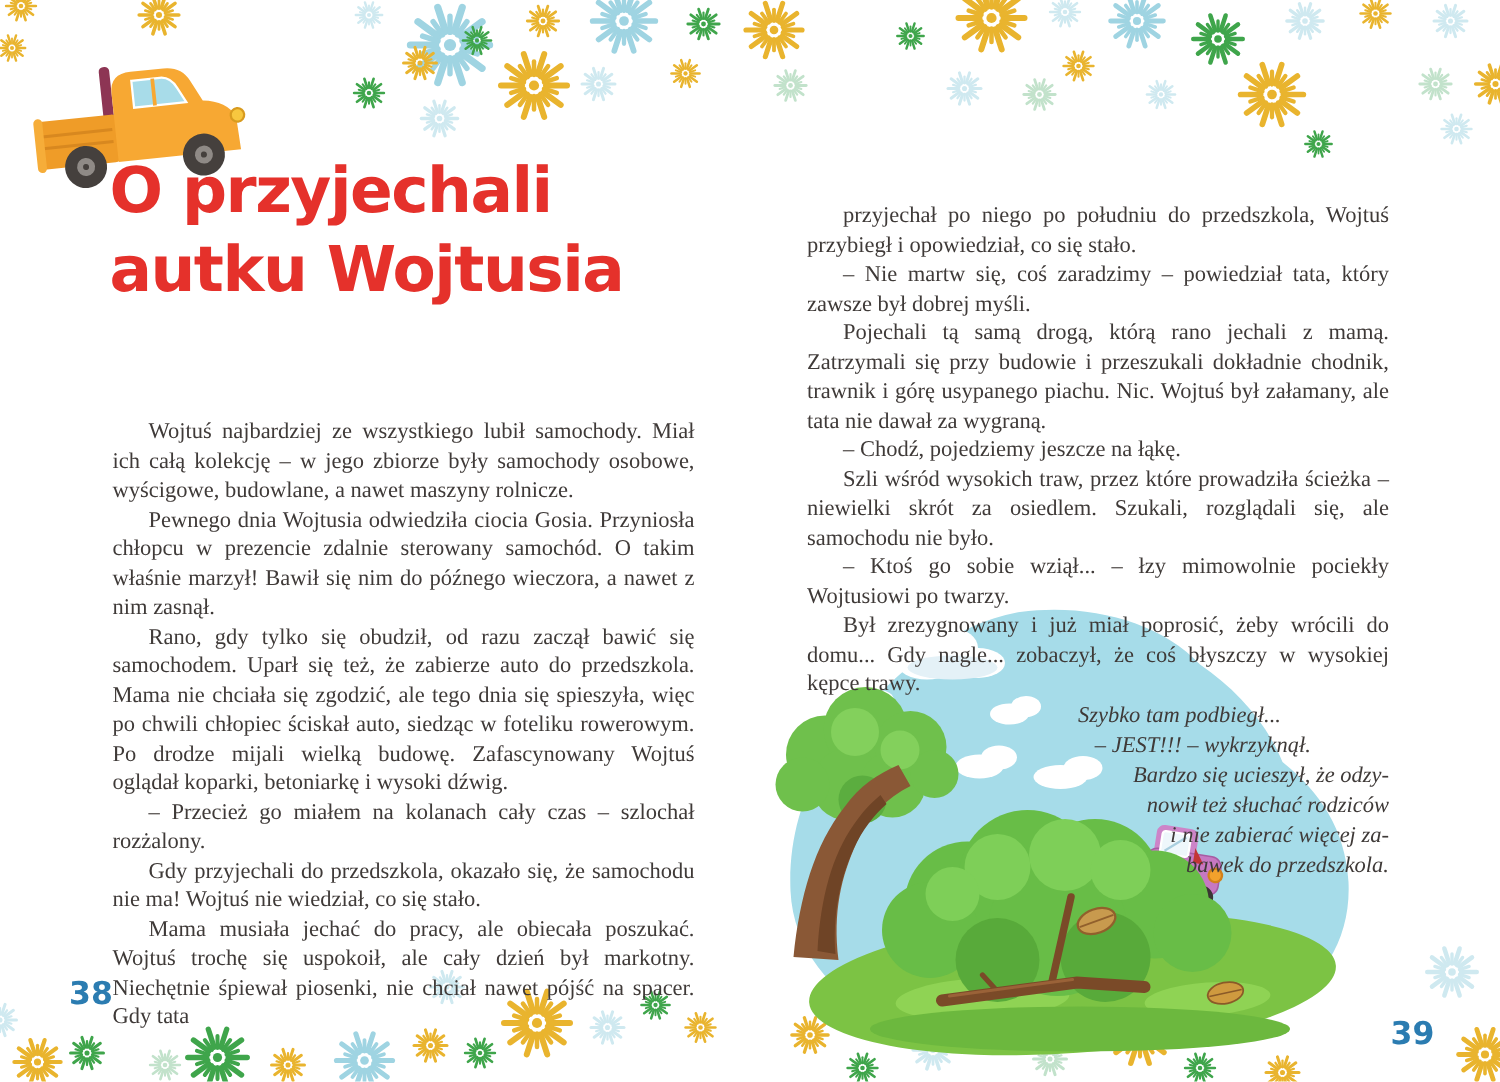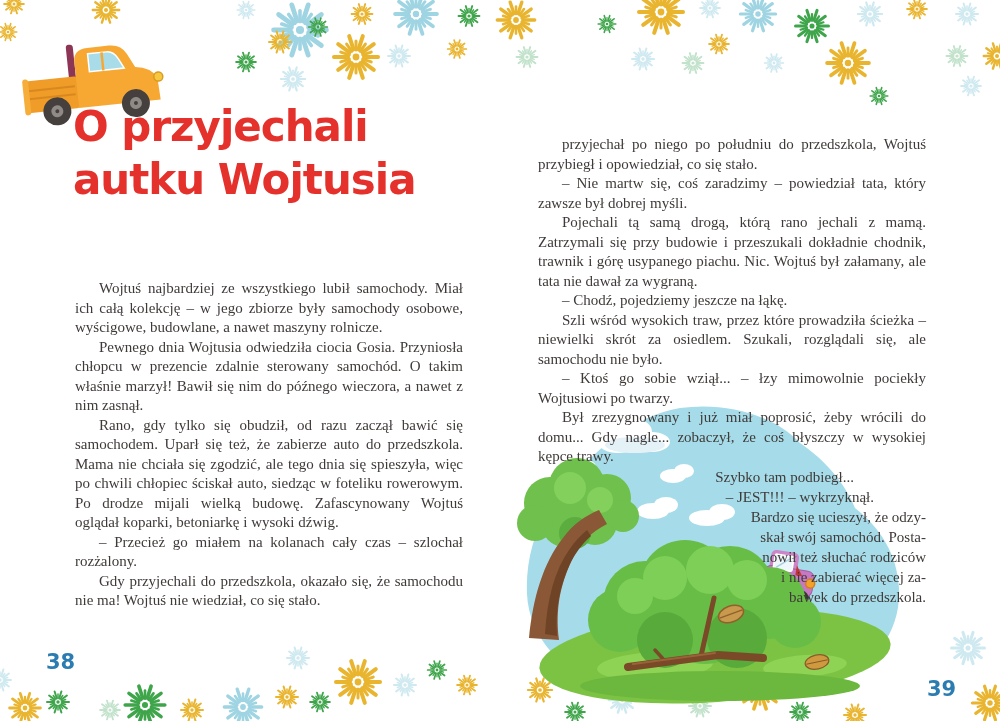--- a/index.html
+++ b/index.html
@@ -18,21 +18,21 @@
   .title{position:absolute;left:73px;top:100px;width:395px;z-index:2;margin:0;
          font-family:"DejaVu Sans", sans-serif;font-weight:700;letter-spacing:-1px;
          font-size:42px;line-height:53px;color:#e5312b;}
   .title .t-line{display:block;}
   .col{position:absolute;width:388px;z-index:2;margin-top:36px;}
   .left-col{left:75px;top:243px;}
   .right-col{left:538px;top:99px;}
   .col p{margin:0;text-indent:24px;text-align:justify;
          font-size:15px;line-height:19.5px;color:#3f3a38;}
   .ending{text-align:right;font-size:15px;line-height:20px;color:#3f3a38;}
-  .ending .eline{display:block;}
+  .ending .eline{display:block;font-style:italic;}
   .ending .e0{padding-right:72px;}
   .ending .e1{padding-right:52px;}
   .pagenum{position:absolute;z-index:2;font-family:"DejaVu Sans", sans-serif;
            font-weight:700;font-size:21px;color:#2b7cb1;}
   .pn-left{left:46px;top:650px;}
   .pn-right{left:927px;top:677px;}
 </style>
 </head>
 <body>
 
@@ -157,35 +157,35 @@
   <span class="t-line">O przyjechali</span>
   <span class="t-line">autku Wojtusia</span>
 </h1>
 
 <div class="col left-col">
   <p>Wojtuś najbardziej ze wszystkiego lubił samochody. Miał ich całą kolekcję – w jego zbiorze były samochody osobowe, wyścigowe, budowlane, a nawet maszyny rolnicze.</p>
   <p>Pewnego dnia Wojtusia odwiedziła ciocia Gosia. Przyniosła chłopcu w prezencie zdalnie sterowany samochód. O takim właśnie marzył! Bawił się nim do późnego wieczora, a nawet z nim zasnął.</p>
   <p>Rano, gdy tylko się obudził, od razu zaczął bawić się samochodem. Uparł się też, że zabierze auto do przedszkola. Mama nie chciała się zgodzić, ale tego dnia się spieszyła, więc po chwili chłopiec ściskał auto, siedząc w foteliku rowerowym. Po drodze mijali wielką budowę. Zafascynowany Wojtuś oglądał koparki, betoniarkę i wysoki dźwig.</p>
   <p>– Przecież go miałem na kolanach cały czas – szlochał rozżalony.</p>
   <p>Gdy przyjechali do przedszkola, okazało się, że samochodu nie ma! Wojtuś nie wiedział, co się stało.</p>
+  <p>Mama musiała jechać do pracy, ale obiecała poszukać. Wojtuś trochę się uspokoił, ale cały dzień był markotny. Niechętnie śpiewał piosenki, nie chciał nawet pójść na spacer. Gdy tata</p>
 </div>
 
 <div class="col right-col">
   <p>przyjechał po niego po południu do przedszkola, Wojtuś przybiegł i opowiedział, co się stało.</p>
   <p>– Nie martw się, coś zaradzimy – powiedział tata, który zawsze był dobrej myśli.</p>
   <p>Pojechali tą samą drogą, którą rano jechali z mamą. Zatrzymali się przy budowie i przeszukali dokładnie chodnik, trawnik i górę usypanego piachu. Nic. Wojtuś był załamany, ale tata nie dawał za wygraną.</p>
   <p>– Chodź, pojedziemy jeszcze na łąkę.</p>
   <p>Szli wśród wysokich traw, przez które prowadziła ścieżka – niewielki skrót za osiedlem. Szukali, rozglądali się, ale samochodu nie było.</p>
   <p>– Ktoś go sobie wziął... – łzy mimowolnie pociekły Wojtusiowi po twarzy.</p>
   <p>Był zrezygnowany i już miał poprosić, żeby wrócili do domu... Gdy nagle... zobaczył, że coś błyszczy w wysokiej kępce trawy.</p>
   <div class="ending">
     <span class="eline e0">Szybko tam podbiegł...</span>
     <span class="eline e1">– JEST!!! – wykrzyknął.</span>
     <span class="eline">Bardzo się ucieszył, że odzy-</span>
-    <span class="eline">skał swój samochód. Posta-</span>
     <span class="eline">nowił też słuchać rodziców</span>
     <span class="eline">i nie zabierać więcej za-</span>
     <span class="eline">bawek do przedszkola.</span>
   </div>
 </div>
 
 <div class="scene-wrap">
   <svg width="400" height="308" viewBox="0 0 400 308">
     <path fill="#a6dce9" d="M165,10 C210,4 258,16 285,45 C310,62 330,85 340,110 C365,130 382,155 384,190 C386,232 362,268 315,284 C262,300 150,302 92,287 C48,276 14,240 12,196 C10,150 28,108 58,80 C82,50 120,18 165,10 Z"></path>
     <g fill="#ffffff">

